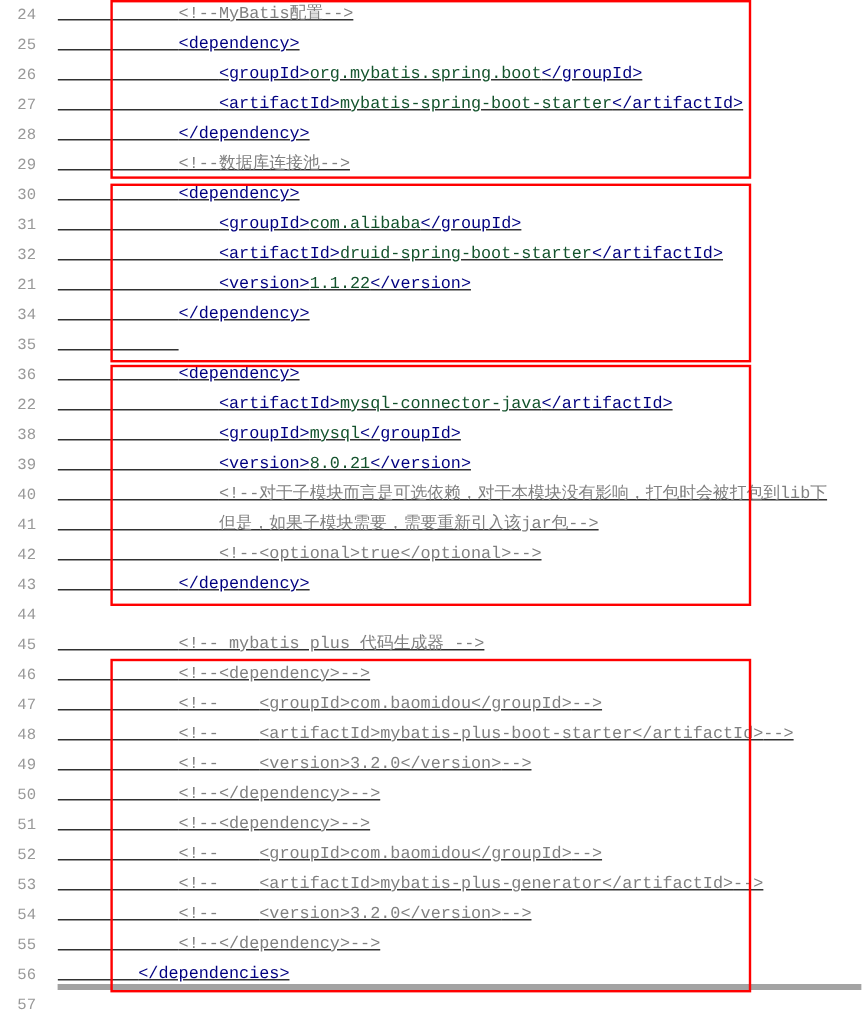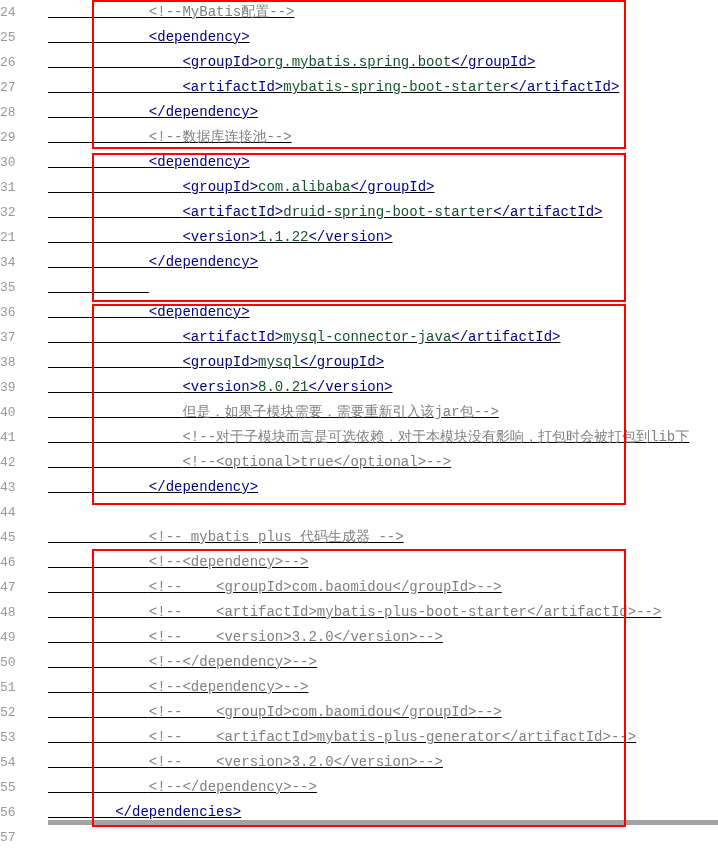--- a/index.html
+++ b/index.html
@@ -7,21 +7,21 @@
     background: #ffffff;
     font-family: Consolas, "Courier New", monospace;
     font-size: 14px;
     line-height: 25px;
     width: 718px;
     position: relative;
   }
   .container { display: flex; }
   .gutter {
     width: 48px;
-    text-align: left;
+    text-align: right;
     padding-right: 18px;
     color: #999999;
     font-size: 13px;
     user-select: none;
   }
   .gutter div { height: 25px; }
   .code {
     flex: 1;
     position: relative;
     padding-left: 0;
@@ -49,21 +49,21 @@
       <div>27</div>
       <div>28</div>
       <div>29</div>
       <div>30</div>
       <div>31</div>
       <div>32</div>
       <div>21</div>
       <div>34</div>
       <div>35</div>
       <div>36</div>
-      <div>37</div>
+      <div>22</div>
       <div>38</div>
       <div>39</div>
       <div>40</div>
       <div>41</div>
       <div>42</div>
       <div>43</div>
       <div>44</div>
       <div>45</div>
       <div>46</div>
       <div>47</div>
@@ -95,22 +95,22 @@
     <div class="line"><span>            </span><span class="tag">&lt;dependency&gt;</span></div>
     <div class="line"><span>                </span><span class="tag">&lt;groupId&gt;</span><span class="text">com.alibaba</span><span class="tag">&lt;/groupId&gt;</span></div>
     <div class="line"><span>                </span><span class="tag">&lt;artifactId&gt;</span><span class="text">druid-spring-boot-starter</span><span class="tag">&lt;/artifactId&gt;</span></div>
     <div class="line"><span>                </span><span class="tag">&lt;version&gt;</span><span class="text">1.1.22</span><span class="tag">&lt;/version&gt;</span></div>
     <div class="line"><span>            </span><span class="tag">&lt;/dependency&gt;</span></div>
     <div class="line"><span>            </span></div>
     <div class="line"><span>            </span><span class="tag">&lt;dependency&gt;</span></div>
     <div class="line"><span>                </span><span class="tag">&lt;artifactId&gt;</span><span class="text">mysql-connector-java</span><span class="tag">&lt;/artifactId&gt;</span></div>
     <div class="line"><span>                </span><span class="tag">&lt;groupId&gt;</span><span class="text">mysql</span><span class="tag">&lt;/groupId&gt;</span></div>
     <div class="line"><span>                </span><span class="tag">&lt;version&gt;</span><span class="text">8.0.21</span><span class="tag">&lt;/version&gt;</span></div>
+    <div class="line"><span>                </span><span class="comment">&lt;!--对于子模块而言是可选依赖，对于本模块没有影响，打包时会被打包到lib下</span></div>
     <div class="line"><span>                </span><span class="comment">但是，如果子模块需要，需要重新引入该jar包--&gt;</span></div>
-    <div class="line"><span>                </span><span class="comment">&lt;!--对于子模块而言是可选依赖，对于本模块没有影响，打包时会被打包到lib下</span></div>
     <div class="line"><span>                </span><span class="comment">&lt;!--&lt;optional&gt;true&lt;/optional&gt;--&gt;</span></div>
     <div class="line"><span>            </span><span class="tag">&lt;/dependency&gt;</span></div>
     <div class="line"></div>
     <div class="line"><span>            </span><span class="comment">&lt;!-- mybatis plus 代码生成器 --&gt;</span></div>
     <div class="line"><span>            </span><span class="comment">&lt;!--&lt;dependency&gt;--&gt;</span></div>
     <div class="line"><span>            </span><span class="comment">&lt;!--    </span><span class="comment">&lt;groupId&gt;com.baomidou&lt;/groupId&gt;</span><span class="comment">--&gt;</span></div>
     <div class="line"><span>            </span><span class="comment">&lt;!--    </span><span class="comment">&lt;artifactId&gt;mybatis-plus-boot-starter&lt;/artifactId&gt;</span><span class="comment">--&gt;</span></div>
     <div class="line"><span>            </span><span class="comment">&lt;!--    </span><span class="comment">&lt;version&gt;3.2.0&lt;/version&gt;</span><span class="comment">--&gt;</span></div>
     <div class="line"><span>            </span><span class="comment">&lt;!--&lt;/dependency&gt;--&gt;</span></div>
     <div class="line"><span>            </span><span class="comment">&lt;!--&lt;dependency&gt;--&gt;</span></div>

